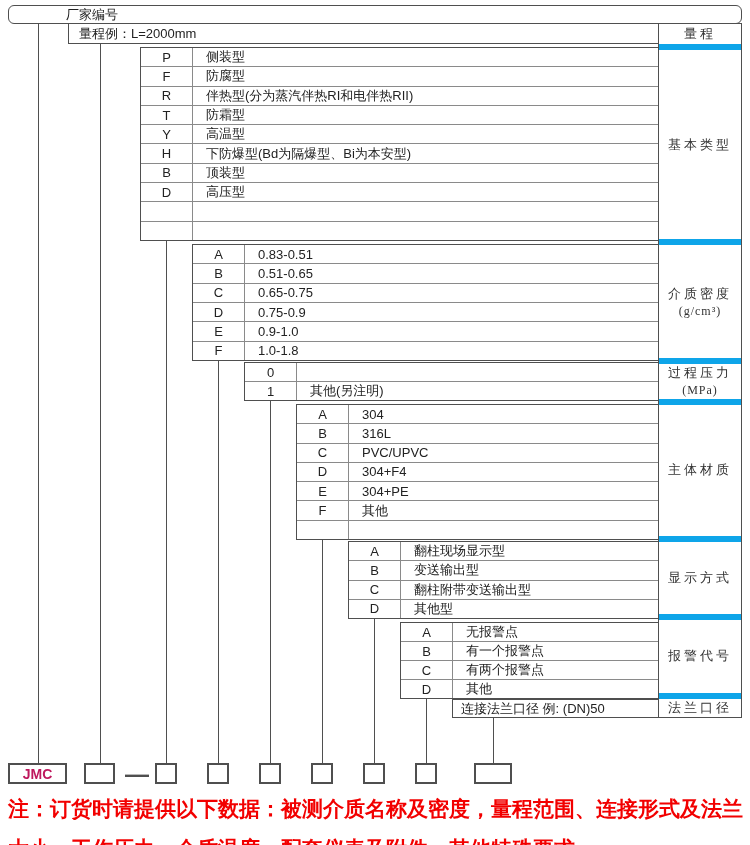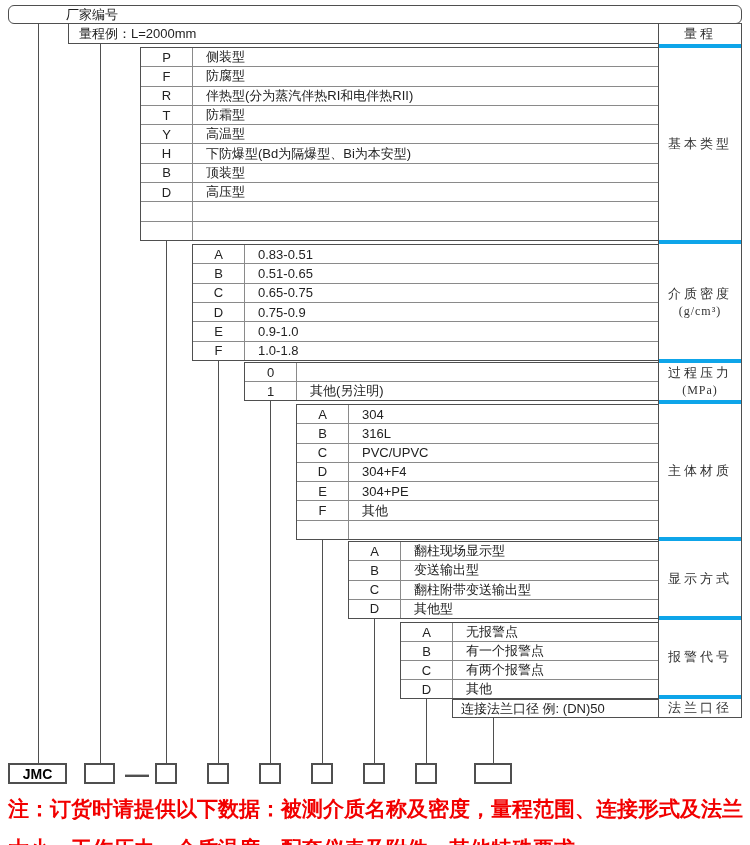--- a/index.html
+++ b/index.html
@@ -9,37 +9,37 @@
   }
   .abs{position:absolute;box-sizing:border-box;}
   .outline{border:1px solid #4f4f4f;}
   
   .title-row{left:8px;top:5px;width:734px;height:19px;display:flex;align-items:center;padding-left:57px;font-size:13px;border-radius:6px;}
   .range-row{left:68px;top:23px;width:590px;height:21px;display:flex;align-items:center;padding-left:10px;font-size:13px;border-right:none;}
   
   .label-col{left:658px;top:23px;width:84px;height:695px;border:1px solid #4f4f4f;display:flex;flex-direction:column;overflow:hidden;}
   .label-cell{display:flex;flex-direction:column;align-items:center;justify-content:center;
     font-family:"Liberation Serif","DejaVu Serif",serif;font-size:13px;letter-spacing:3px;color:#333;box-sizing:border-box;}
-  .label-cell + .label-cell{border-top:4px solid #0ea5e9;font-family:Liberation Serif, serif;}
+  .label-cell + .label-cell{border-top:6px solid #0ea5e9;font-family:Liberation Serif, serif;}
   .label-sub{font-size:12px;letter-spacing:1px;margin-top:1px;}
   .lc-range{height:20px;}.lc-basic{height:198px;}.lc-density{height:120px;}.lc-pressure{height:41px;}
   .lc-material{height:139px;}.lc-display{height:79px;}.lc-alarm{height:80px;}.lc-flange{flex:1;}
   
   .section{position:absolute;box-sizing:border-box;border:1px solid #4f4f4f;border-right:none;display:flex;flex-direction:column;background:#fff;}
   .srow{flex:1;display:flex;align-items:stretch;}
   .srow + .srow{border-top:1px solid #8a8a8a;}
   .scode{width:52px;border-right:1px solid #8a8a8a;display:flex;align-items:center;justify-content:center;font-size:13px;box-sizing:border-box;}
   .sdesc{flex:1;display:flex;align-items:center;padding-left:13px;font-size:13px;white-space:nowrap;overflow:hidden;}
   
   .flange-row{left:452px;top:699px;width:206px;height:19px;display:flex;align-items:center;padding-left:8px;font-size:13px;border-right:none;}
   
   .vline{position:absolute;width:1px;background:#4f4f4f;}
   
   .cbox{position:absolute;top:763px;height:21px;border:2px solid #4f4f4f;box-sizing:border-box;background:#fff;display:flex;align-items:center;justify-content:center;}
-  .prefix{font-size:14px;font-weight:bold;color:#000000;}
+  .prefix{font-size:14px;font-weight:bold;color:#be185d;}
   .sep{position:absolute;left:118px;top:763px;width:38px;height:21px;display:flex;align-items:center;justify-content:center;
     font-size:24px;font-weight:bold;color:#4f4f4f;}
   
   .note{position:absolute;left:8px;top:789px;width:738px;font-size:21px;line-height:40px;font-weight:bold;color:#f20000;}
 </style>
 </head>
 <body>
 
 <div class="stage" id="stage">
 

